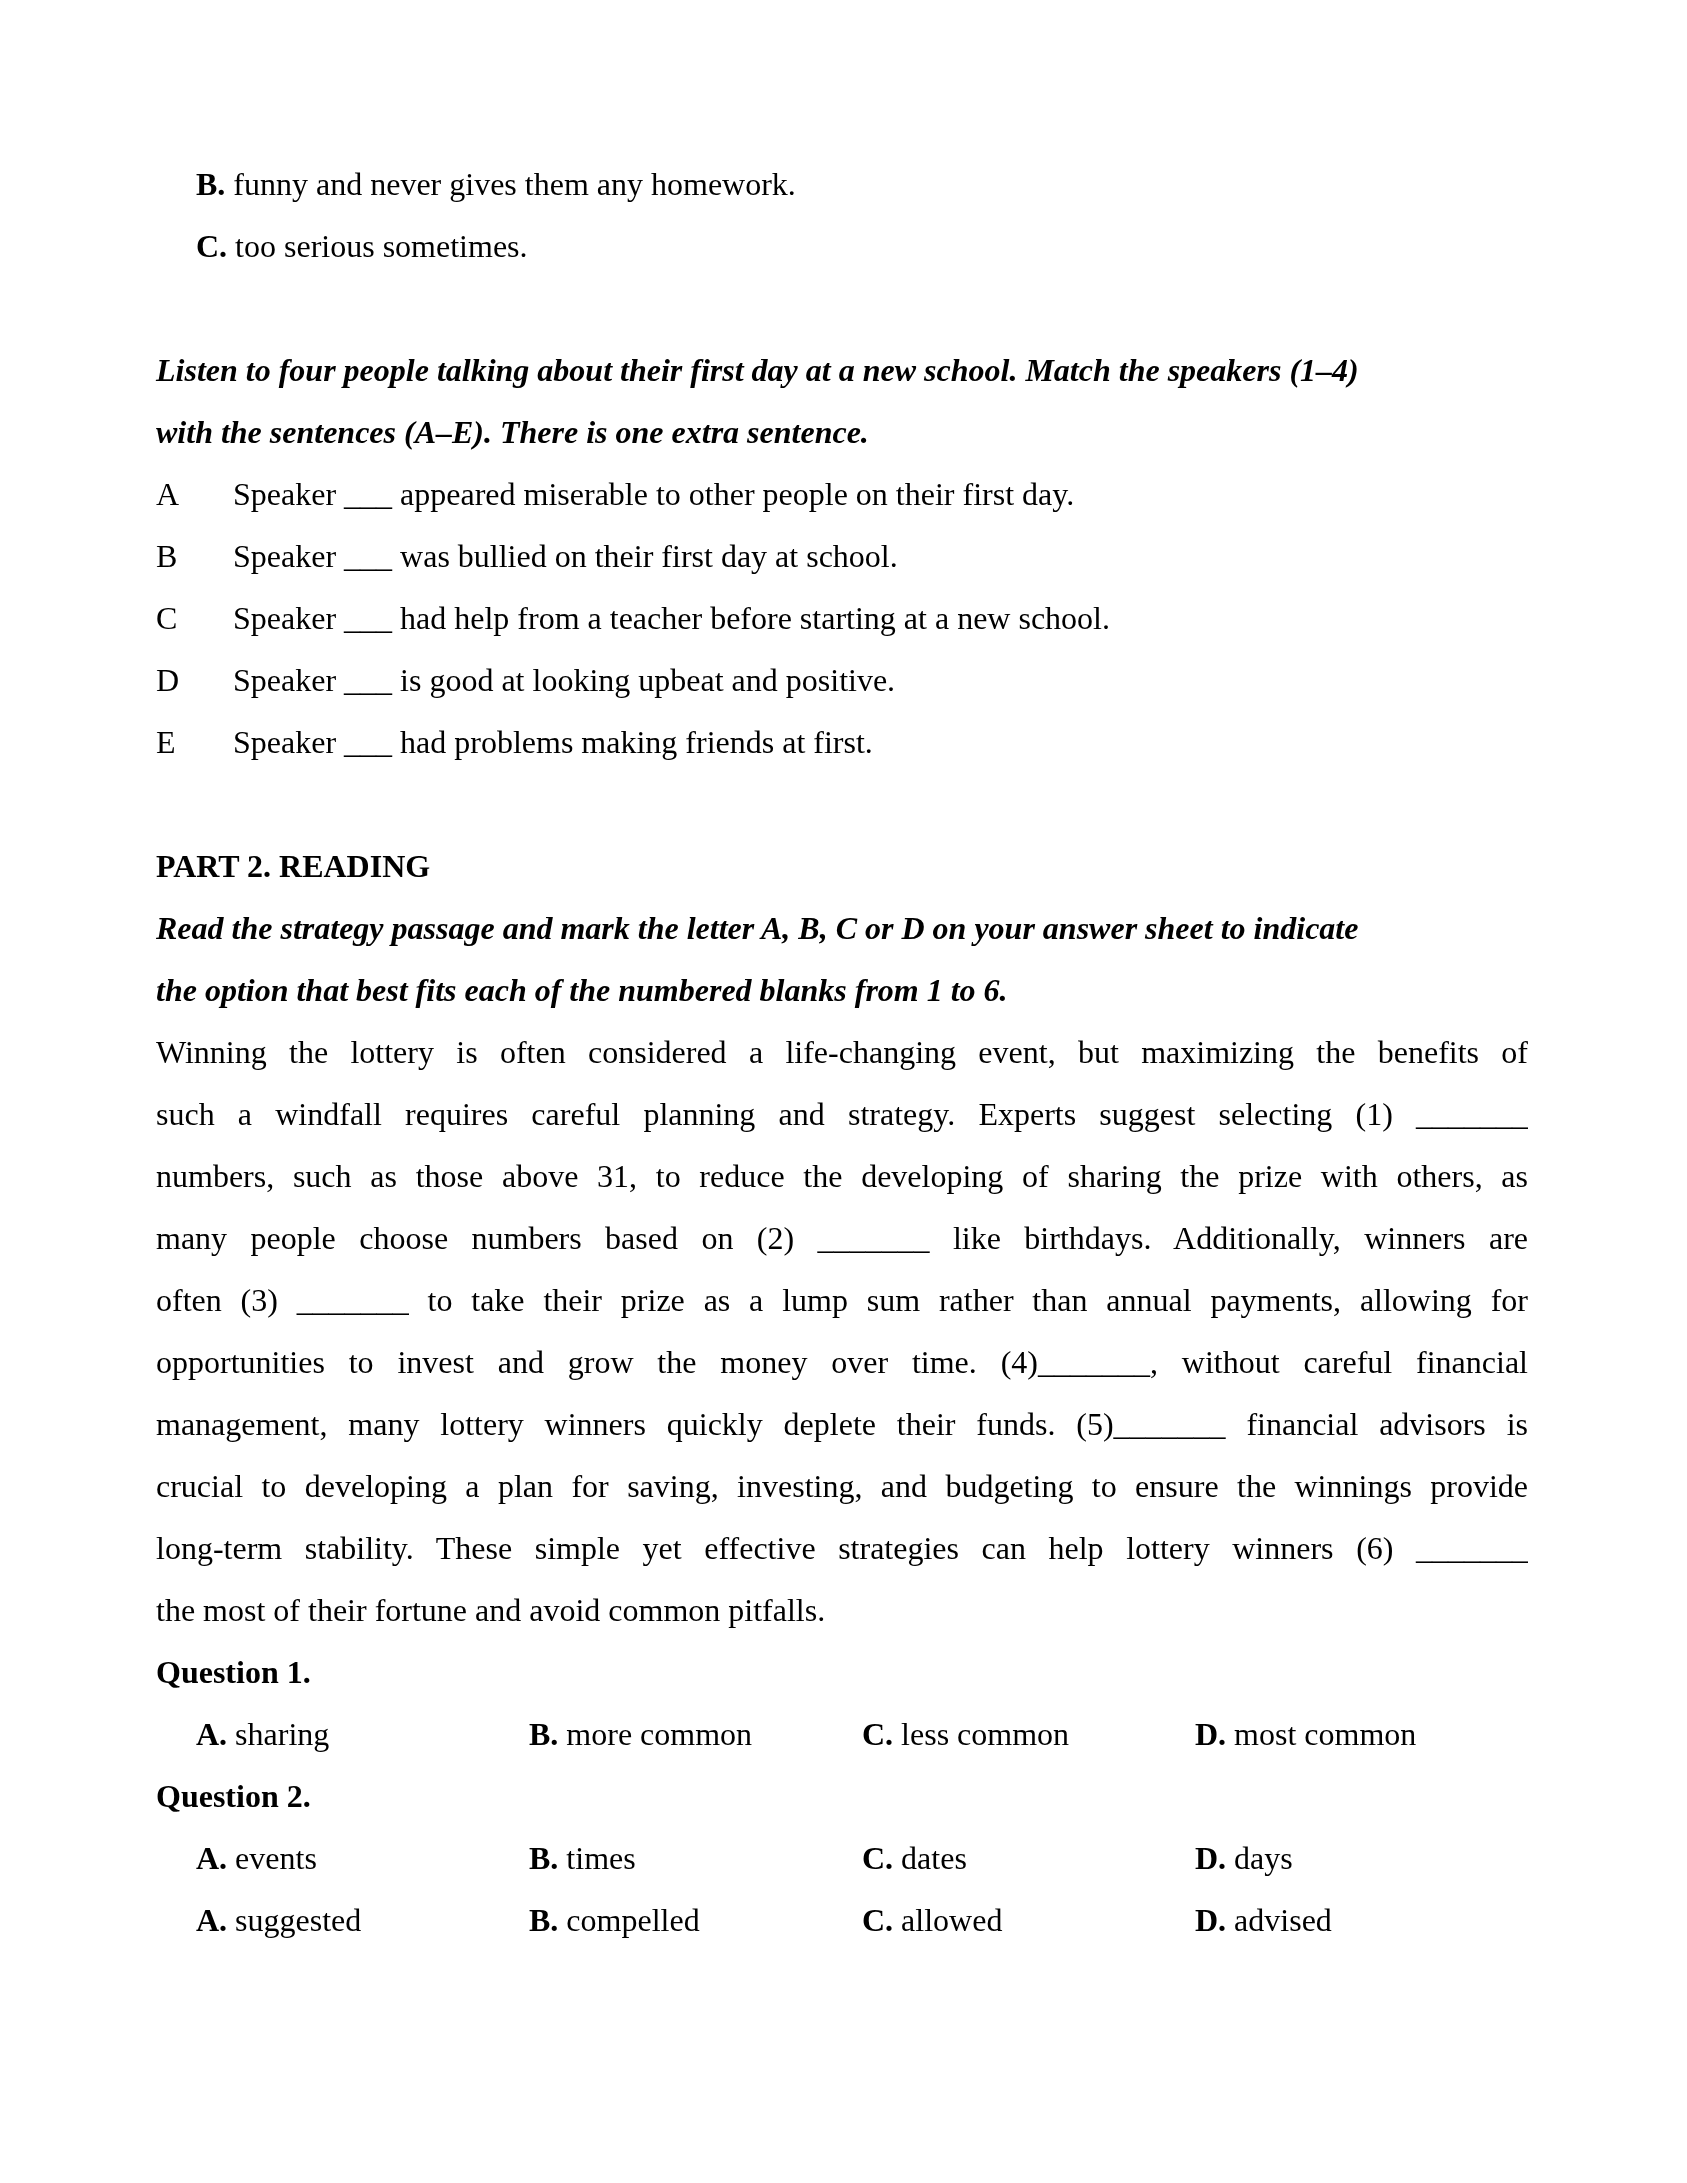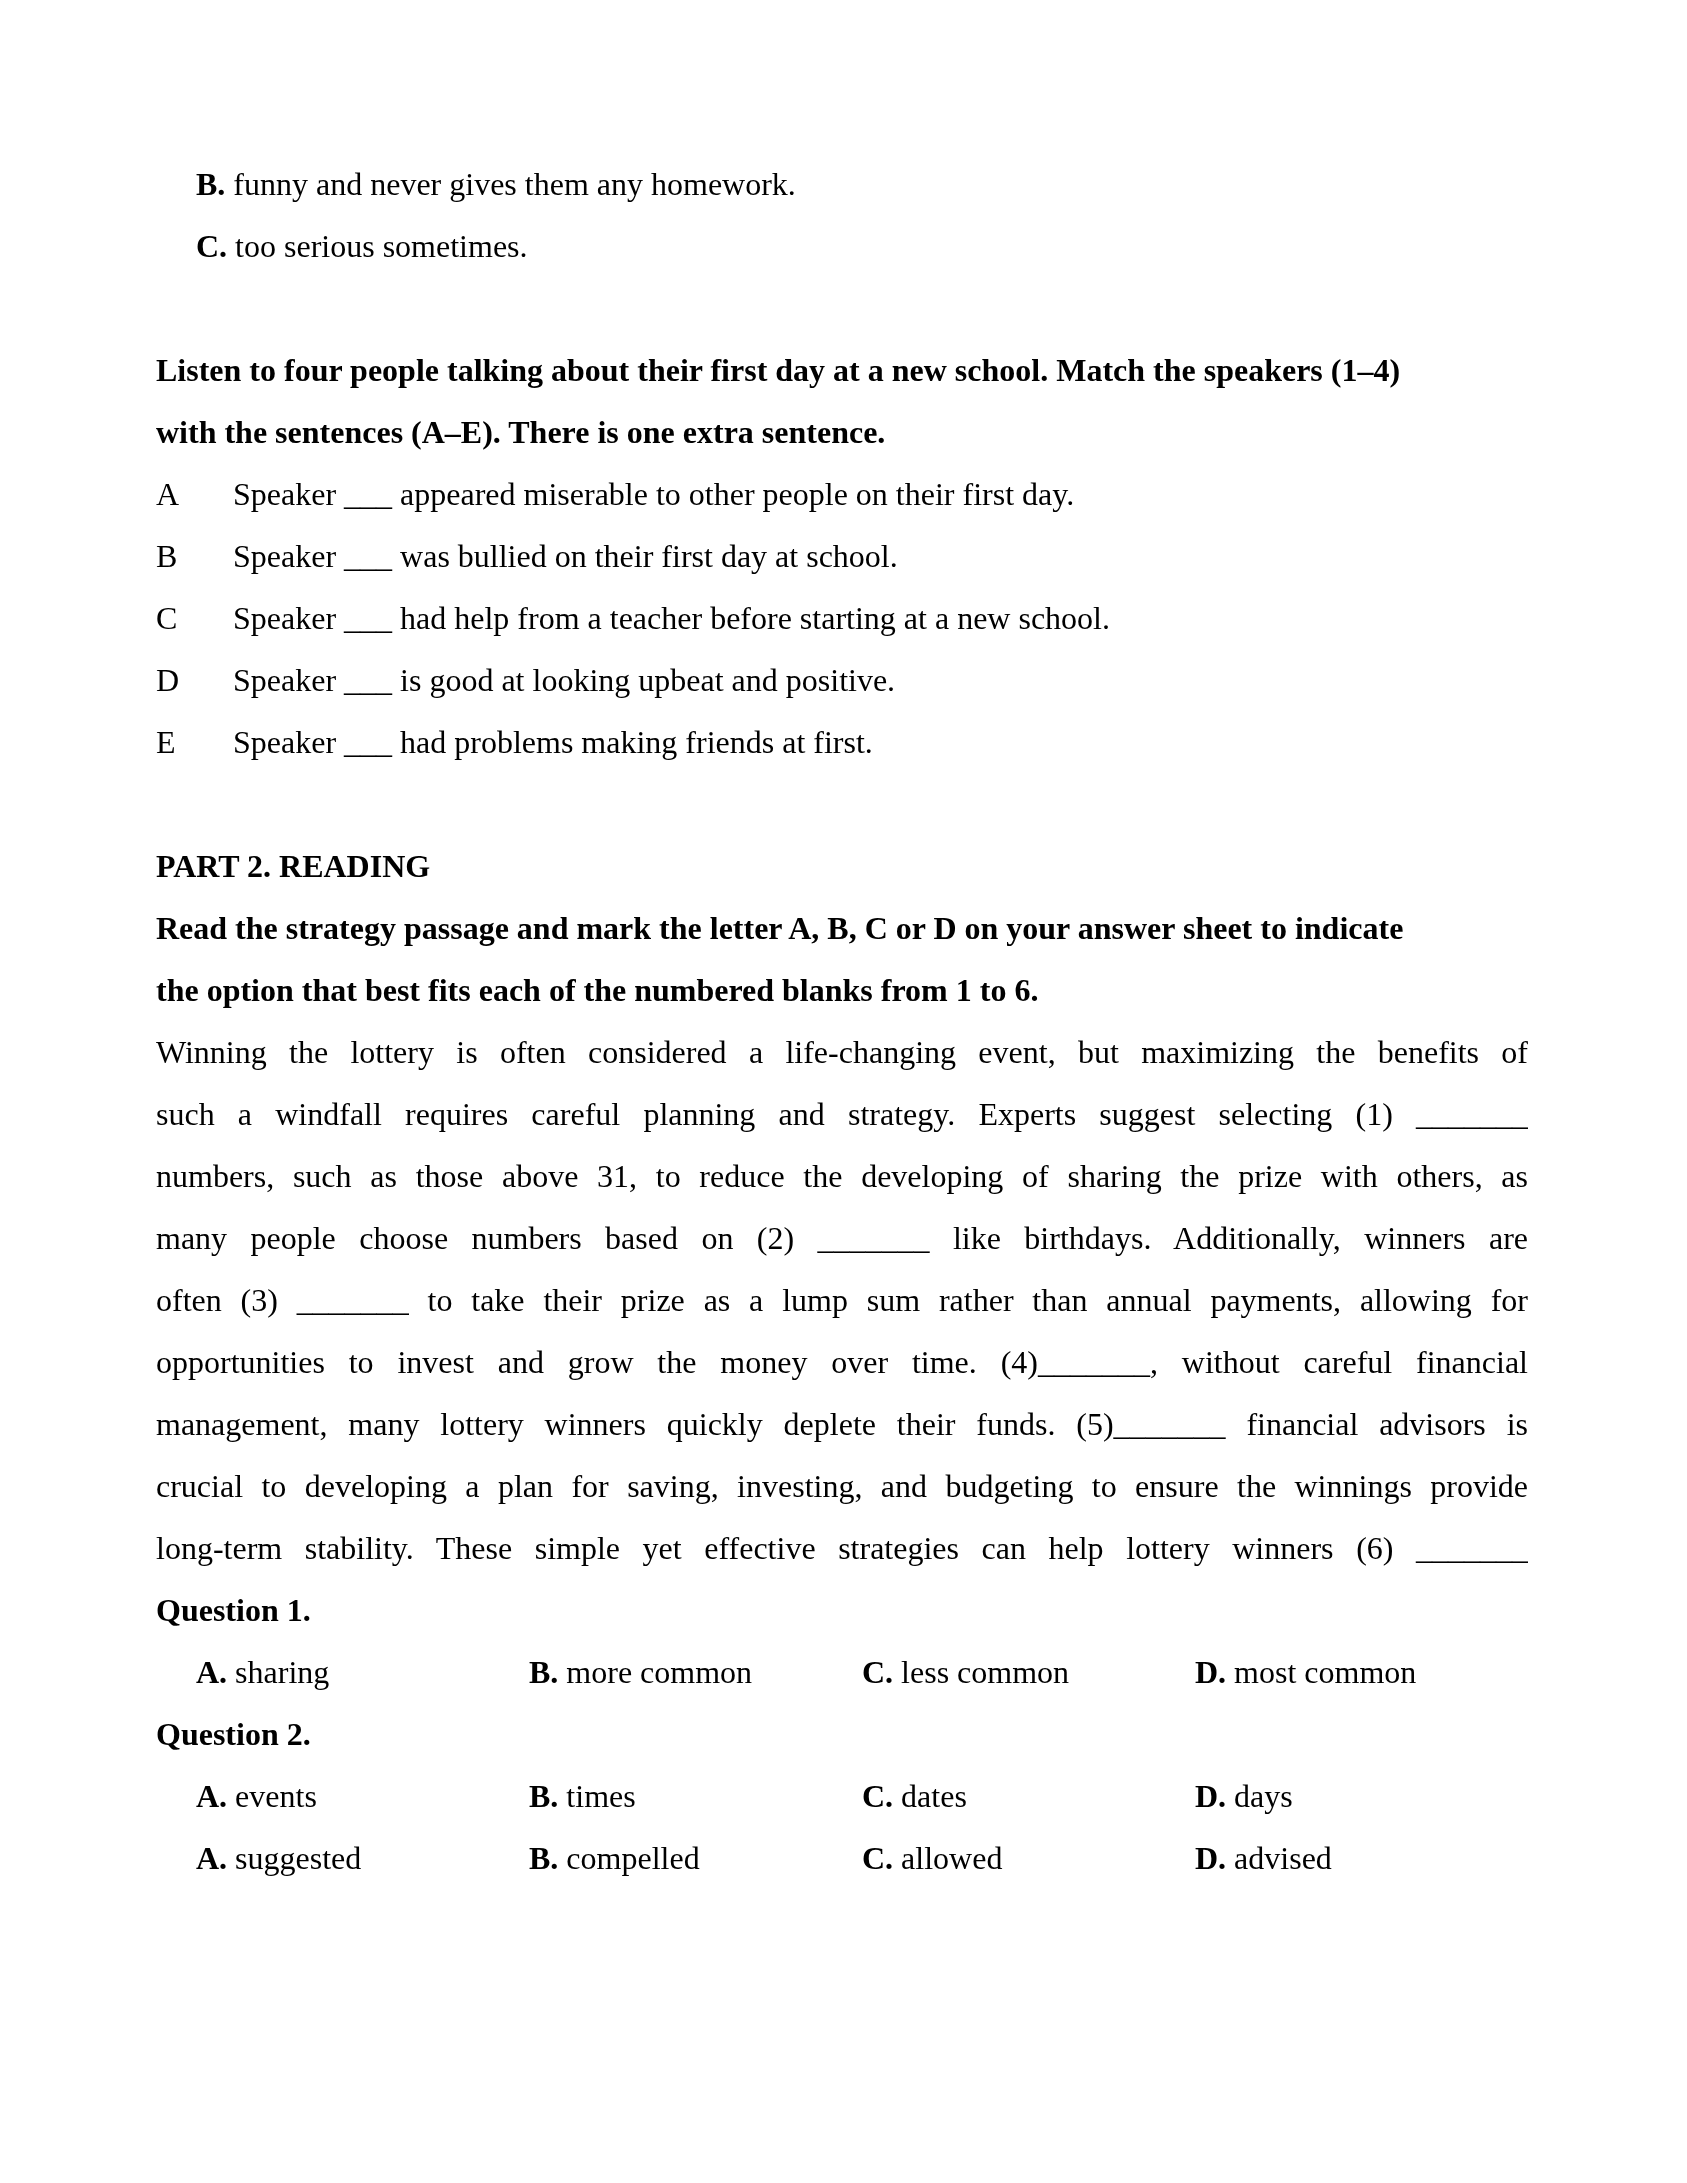--- a/index.html
+++ b/index.html
@@ -6,21 +6,21 @@
   body {
     width: 1687px; height: 2183px; position: relative; overflow: hidden;
     font-family: "Liberation Serif", "DejaVu Serif", serif;
     color: #000000; font-size: 32px;
   }
   .page { position: absolute; left: 156px; top: 153px; width: 1372px; }
   .line { height: 62px; line-height: 62px; white-space: nowrap; }
   .gap { height: 62px; }
   .indent { padding-left: 40px; }
   b, .bold { font-weight: bold; }
-  .instr { font-weight: bold; white-space: nowrap; }
+  .instr { font-weight: bold; font-style: italic; white-space: nowrap; }
   .match-row { display: flex; height: 62px; line-height: 62px; white-space: nowrap; }
   .match-letter { width: 77px; }
   .opt-row { display: flex; height: 62px; line-height: 62px; padding-left: 40px; white-space: nowrap; }
   .opt { width: 352px; }
   .q-label { font-weight: bold; }
   .passage { text-align: justify; line-height: 62px; }
   .passage-line { height: 62px; line-height: 62px; text-align: justify; text-align-last: justify; white-space: nowrap; overflow: hidden; }
   .passage-line.last { text-align-last: left; }
 </style>
 </head>
@@ -72,20 +72,21 @@
   <div class="passage">
     <div class="passage-line">Winning the lottery is often considered a life-changing event, but maximizing the benefits of</div>
     <div class="passage-line">such a windfall requires careful planning and strategy. Experts suggest selecting (1) _______</div>
     <div class="passage-line">numbers, such as those above 31, to reduce the developing of sharing the prize with others, as</div>
     <div class="passage-line">many people choose numbers based on (2) _______ like birthdays. Additionally, winners are</div>
     <div class="passage-line">often (3) _______ to take their prize as a lump sum rather than annual payments, allowing for</div>
     <div class="passage-line">opportunities to invest and grow the money over time. (4)_______, without careful financial</div>
     <div class="passage-line">management, many lottery winners quickly deplete their funds. (5)_______ financial advisors is</div>
     <div class="passage-line">crucial to developing a plan for saving, investing, and budgeting to ensure the winnings provide</div>
     <div class="passage-line">long-term stability. These simple yet effective strategies can help lottery winners (6) _______</div>
+    <div class="passage-line last">the most of their fortune and avoid common pitfalls.</div>
   </div>
 
   <div class="line q-label">Question 1.</div>
   <div class="opt-row">
     <span class="opt"><b>A.</b> <span>sharing</span></span>
     <span class="opt"><b>B.</b> <span>more common</span></span>
     <span class="opt"><b>C.</b> <span>less common</span></span>
     <span class="opt"><b>D.</b> <span>most common</span></span>
   </div>
 

